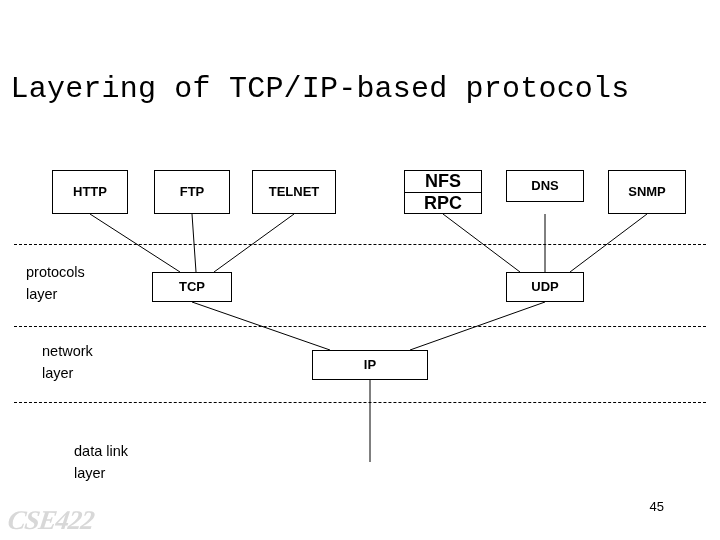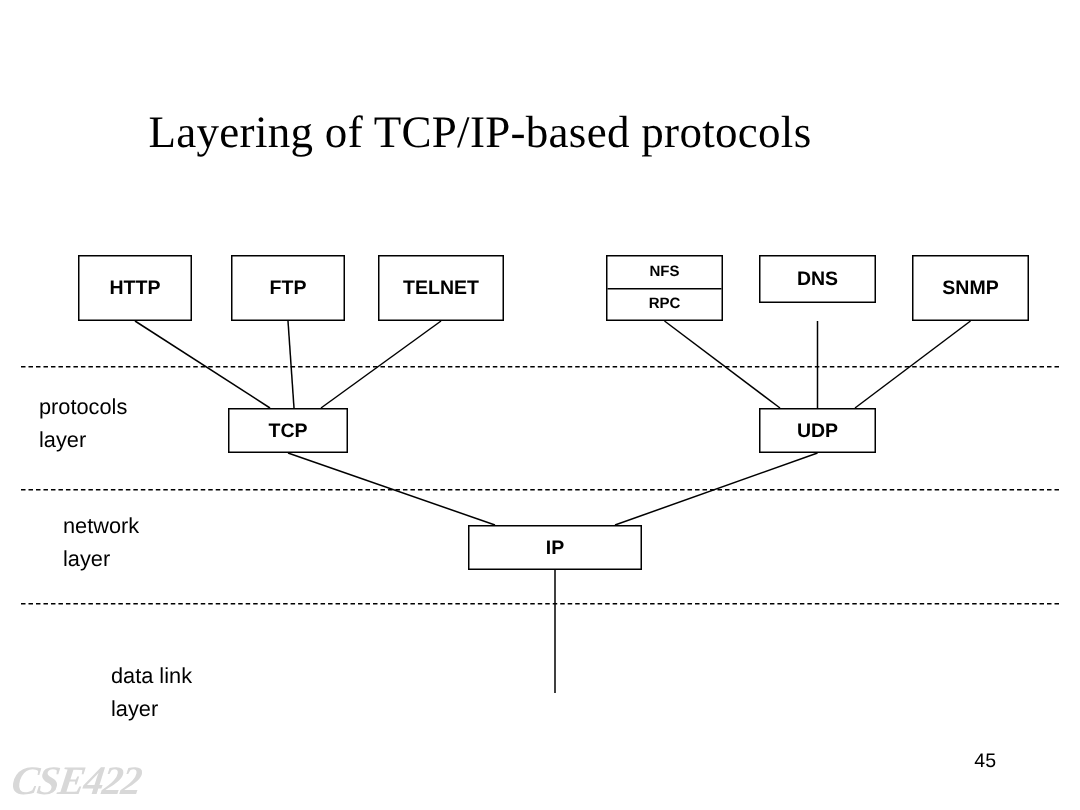--- a/index.html
+++ b/index.html
@@ -19,21 +19,21 @@
     left: 0; top: 0;
     width: 720px;
     height: 540px;
   }
   .title {
     position: absolute;
     left: 0;
     top: 72px;
     width: 640px;
     text-align: center;
-    font-family: Liberation Serif, serif;
+    font-family: Liberation Mono, monospace;
     font-size: 30px;
     color: #000000;
     letter-spacing: 0.2px;
   }
   
   .box {
     position: absolute;
     border: 1px solid #000000;
     background: #ffffff;
     box-sizing: border-box;
@@ -98,21 +98,21 @@
     box-sizing: border-box;
     z-index: 3;
     display: flex;
     flex-direction: column;
   }
   .nfs-stack > div {
     flex: 1 1 50%;
     display: flex;
     align-items: center;
     justify-content: center;
-    font-size: 10px;
+    font-size: 18px;
     font-weight: bold;
     color: #000;
   }
   .nfs-stack > div:first-child {
     border-bottom: 1px solid #000000;
   }
 </style>
 </head>
 <body>
 

